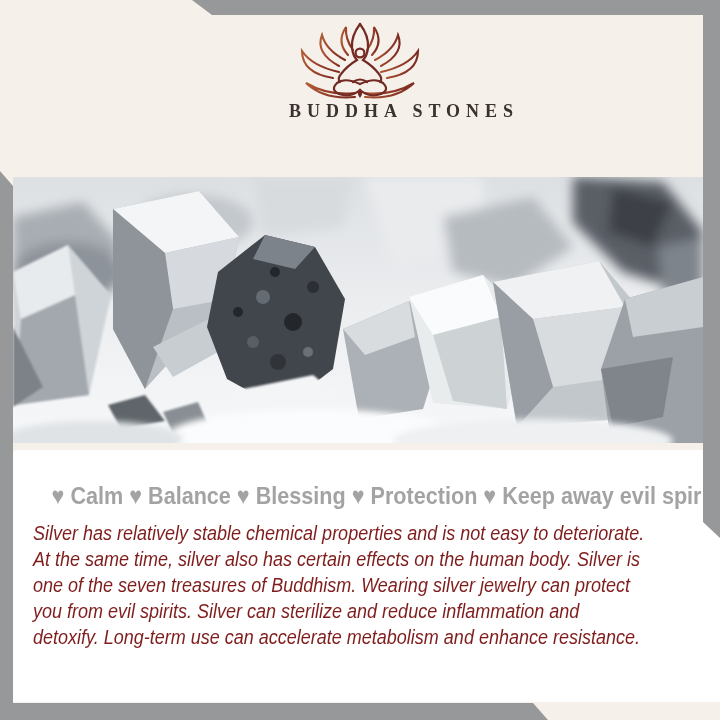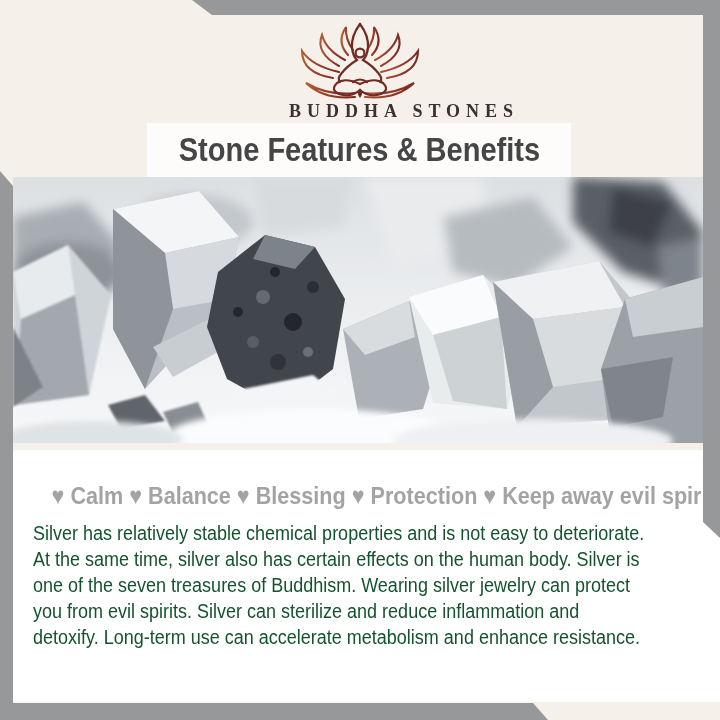--- a/index.html
+++ b/index.html
@@ -41,21 +41,21 @@
   .card{
     position:absolute;left:13px;top:450px;width:707px;height:252px;z-index:5;
     background:#ffffff;border-top-left-radius:4px;
   }
   .features-line{
     margin-top:32px;text-align:center;white-space:nowrap;
     font-size:24px;font-weight:bold;color:#a3a3a3;
   }
   .features-line span{display:inline-block;transform:scaleX(0.9);transform-origin:center;}
   .body-text{
-    margin:10px 0 0 20px;color:#14532d;font-size:20px;line-height:26px;
+    margin:10px 0 0 20px;color:#7f1d1d;font-size:20px;line-height:26px;font-style:italic;
   }
   .body-text .line{white-space:nowrap;transform:scaleX(0.9);transform-origin:left center;}
 </style>
 </head>
 <body>
 
 <div class="canvas">
 
   <div class="logo-wrap">
     <svg width="140" height="80" viewBox="0 0 130 80">
@@ -85,23 +85,20 @@
         <circle cx="65" cy="33" r="4.4"></circle>
         <path d="M58,62 Q65,57 72,62"></path>
         <path d="M65,64 Q50,57 42,63 Q35,70 44,74 Q56,78 65,70 Q74,78 86,74 Q95,70 88,63 Q80,57 65,64"></path>
         <path d="M65,70 Q63,73 65,76 Q67,73 65,70"></path>
       </g>
     </svg>
   </div>
 
   <div class="brand-name">BUDDHA STONES</div>
 
-  <div class="banner">
-    <div class="banner-title">Stone Features &amp; Benefits</div>
-  </div>
 
   <div class="photo">
     <svg width="690" height="266" viewBox="0 0 690 266">
       <defs>
         <linearGradient id="bg" x1="0" y1="0" x2="0" y2="1">
           <stop offset="0" stop-color="#dde0e3"></stop>
           <stop offset="0.5" stop-color="#eceef0"></stop>
           <stop offset="1" stop-color="#f7f8f9"></stop>
         </linearGradient>
         <filter id="b6">

